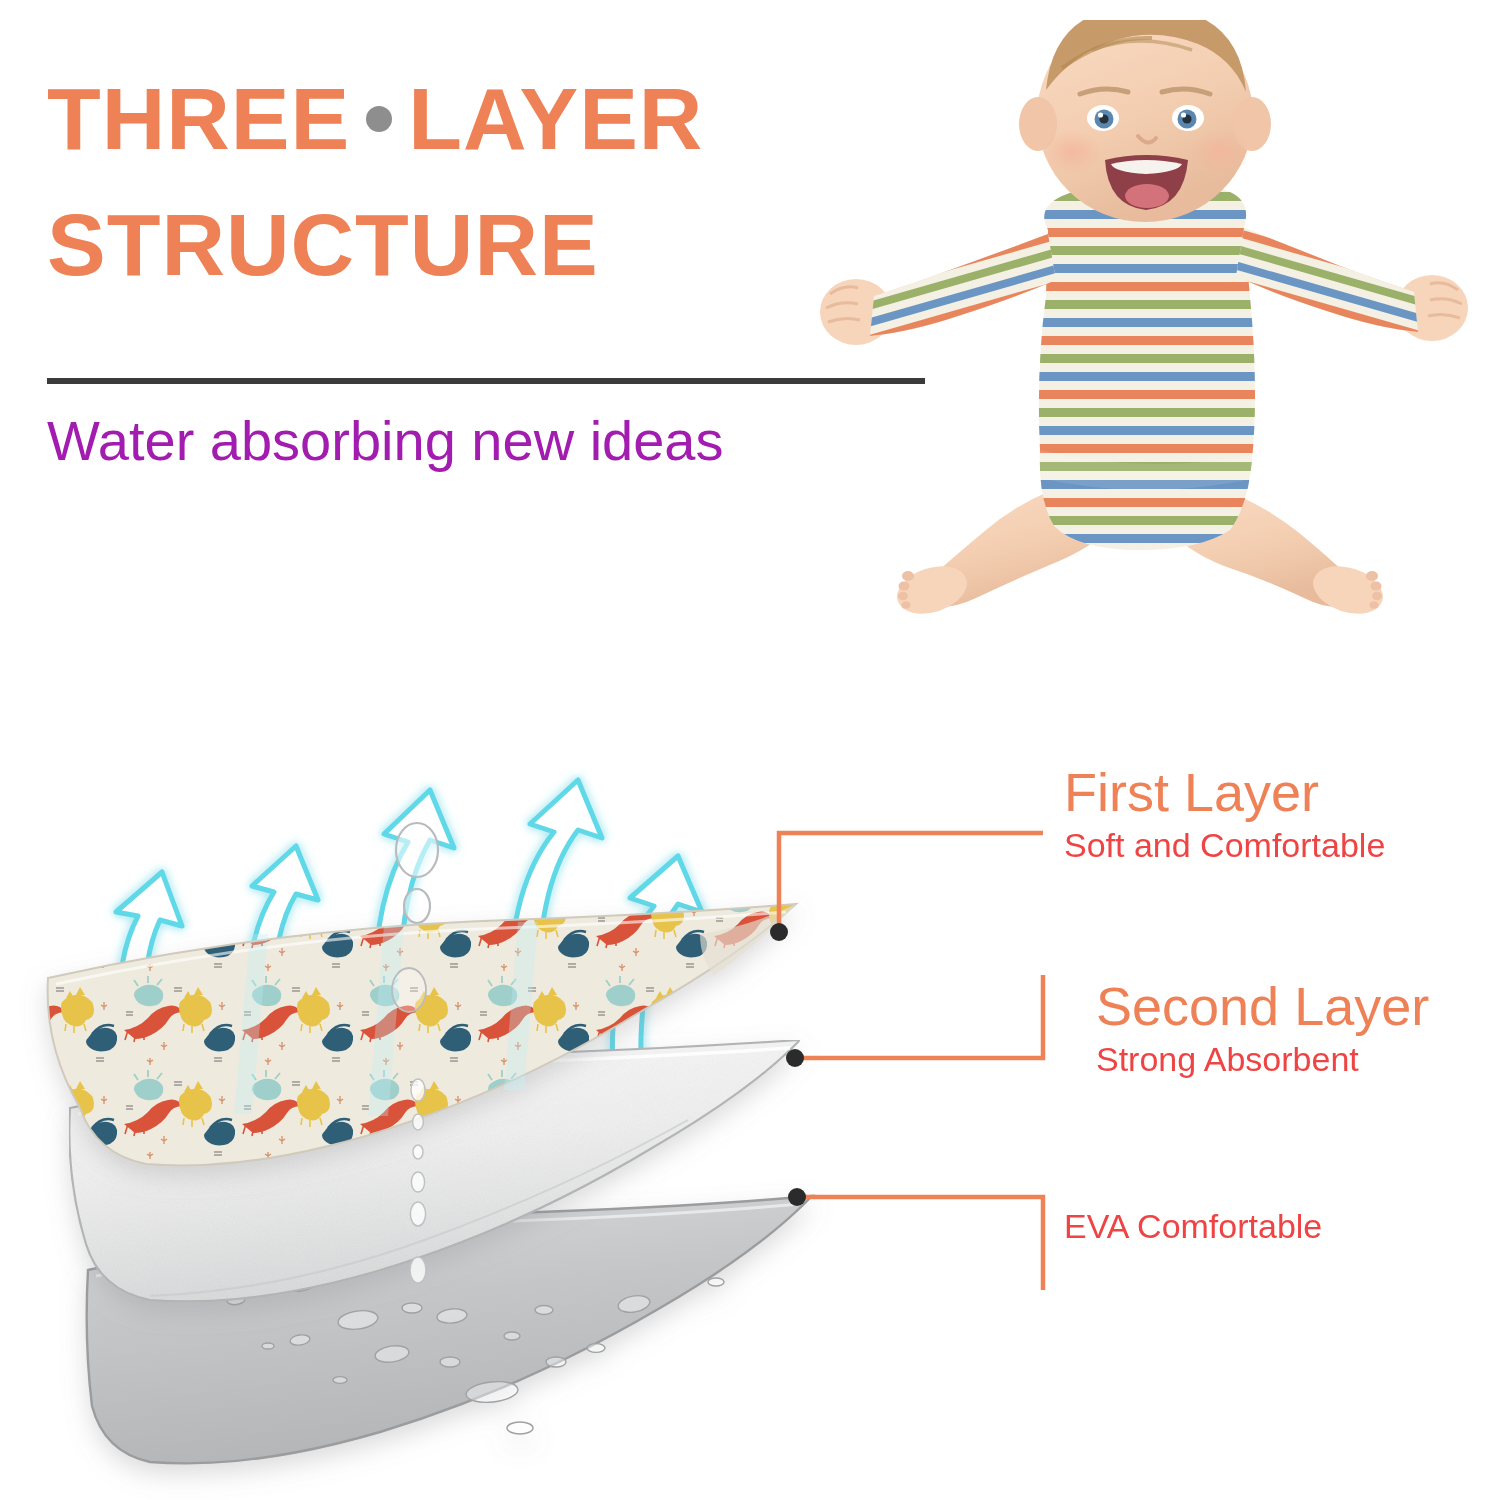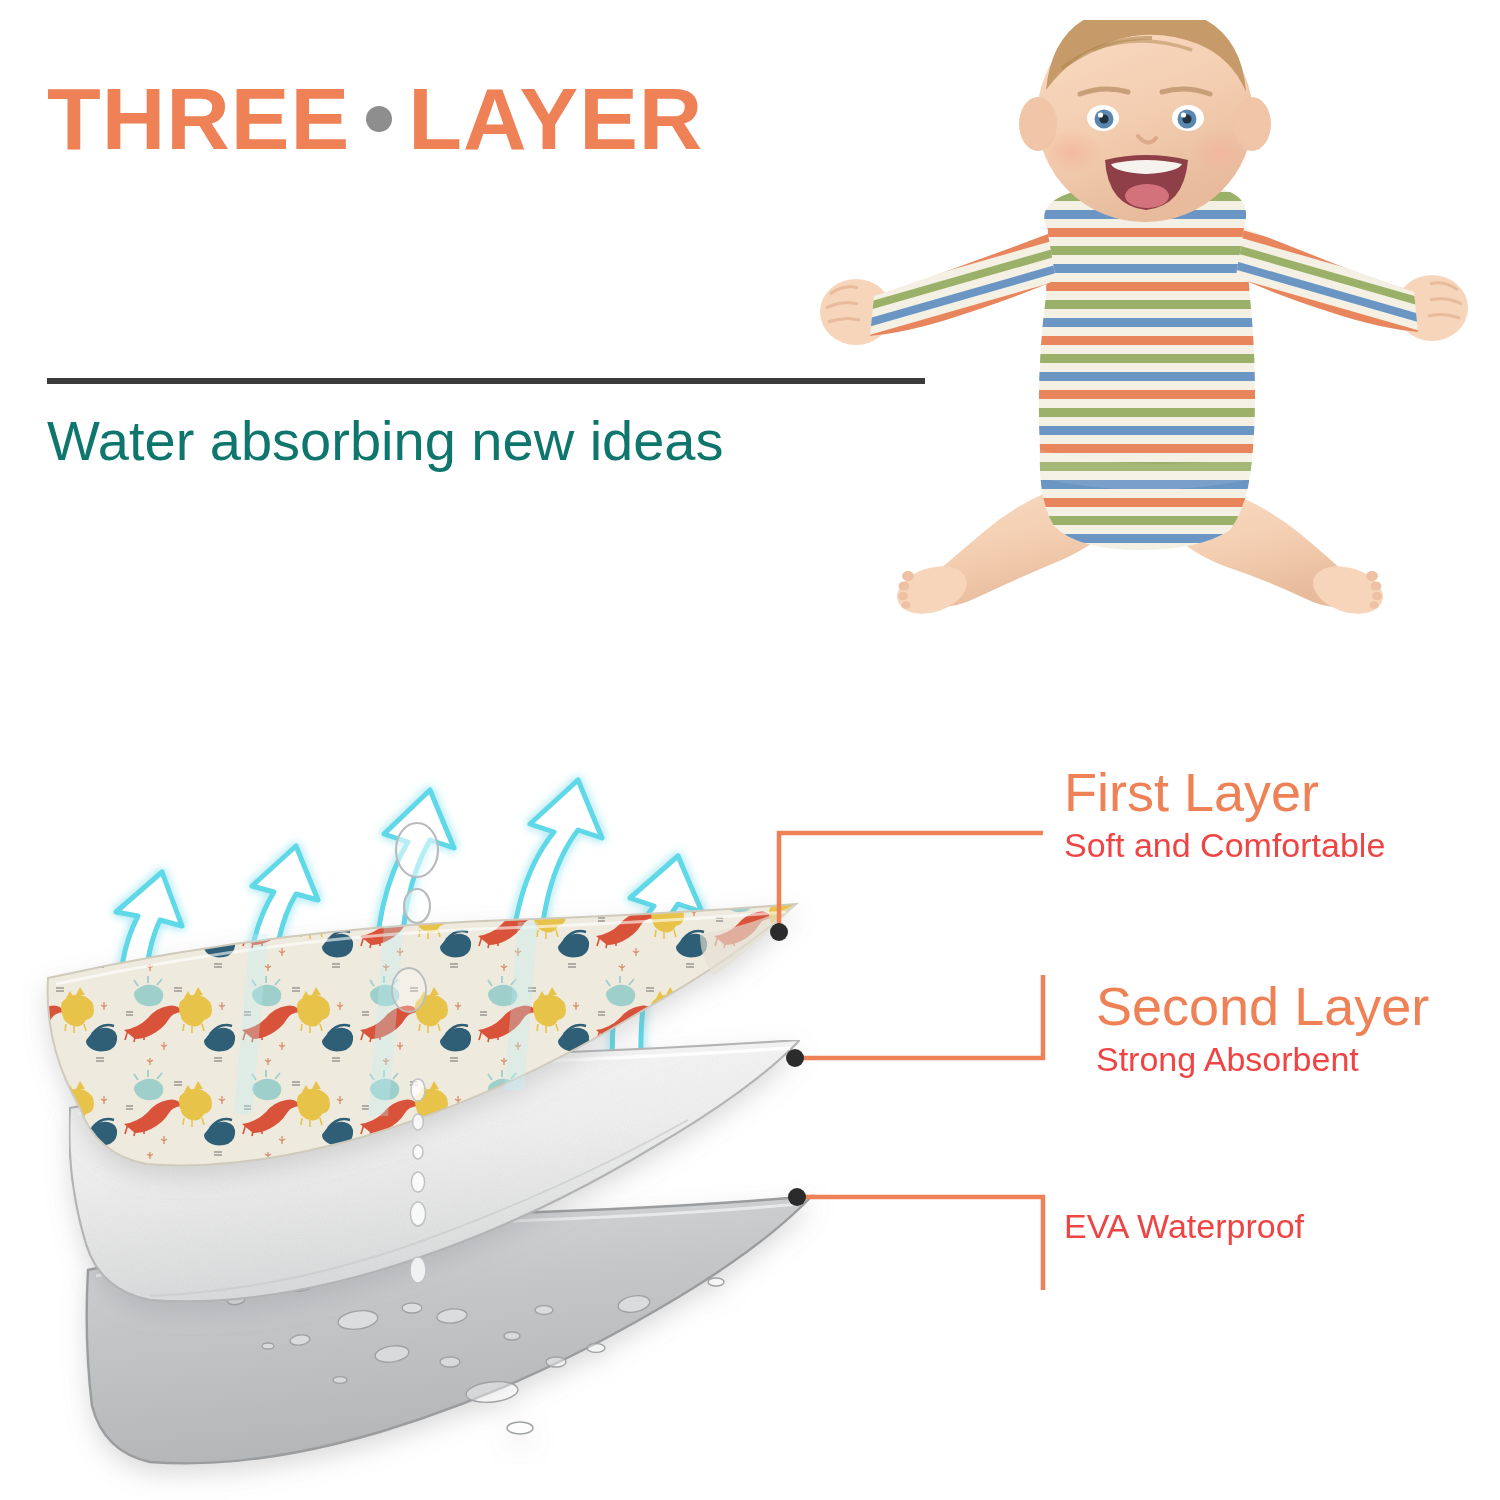--- a/index.html
+++ b/index.html
@@ -33,21 +33,21 @@
     background:#8e8e8e;
     vertical-align:middle;
     margin:0 16px 14px 16px;
   }
   .rule{
     position:absolute;left:47px;top:378px;
     width:878px;height:6px;background:#3b3b3b;
   }
   .subtitle{
     position:absolute;left:47px;top:408px;
-    font-size:56px;color:#0f766e;
+    font-size:56px;color:#a21caf;
     font-family:"Liberation Sans",sans-serif;
     white-space:nowrap;
   }
 
   
   .baby-wrap{position:absolute;left:800px;top:20px;width:690px;height:600px;}
 
   
   .diagram{position:absolute;left:0px;top:690px;width:1010px;height:810px;}
 
@@ -71,20 +71,21 @@
 </style>
 </head>
 <body>
 
 <div id="stage">
 
   <div class="headline">
     <div class="title-line l1">
       <span>THREE</span><span class="title-sep"></span><span>LAYER</span>
     </div>
+    <div class="title-line l2">STRUCTURE</div>
   </div>
   <div class="rule"></div>
   <div class="subtitle">Water absorbing new ideas</div>
 
   <div class="baby-wrap">
     <svg width="690" height="600" viewBox="0 0 690 600" xmlns="http://www.w3.org/2000/svg">
       <defs>
         <linearGradient id="skinG" x1="0" y1="0" x2="0.4" y2="1">
           <stop offset="0%" stop-color="#fadcc4"></stop>
           <stop offset="60%" stop-color="#f3cdb0"></stop>
@@ -400,16 +401,16 @@
     <div class="label-title">First Layer</div>
     <div class="label-sub">Soft and Comfortable</div>
   </div>
 
   <div class="label-block" id="lbl-second">
     <div class="label-title">Second Layer</div>
     <div class="label-sub">Strong Absorbent</div>
   </div>
 
   <div class="label-block" id="lbl-third">
-    <div class="label-sub">EVA Waterproof</div>
+    <div class="label-sub">EVA Comfortable</div>
   </div>
 
 </div>
 
 </body></html>

